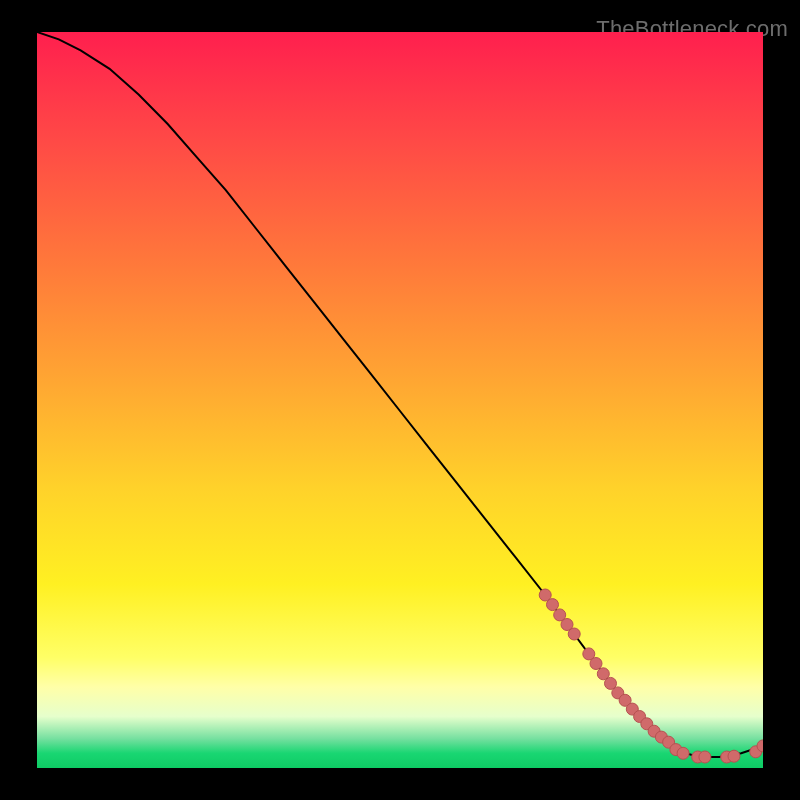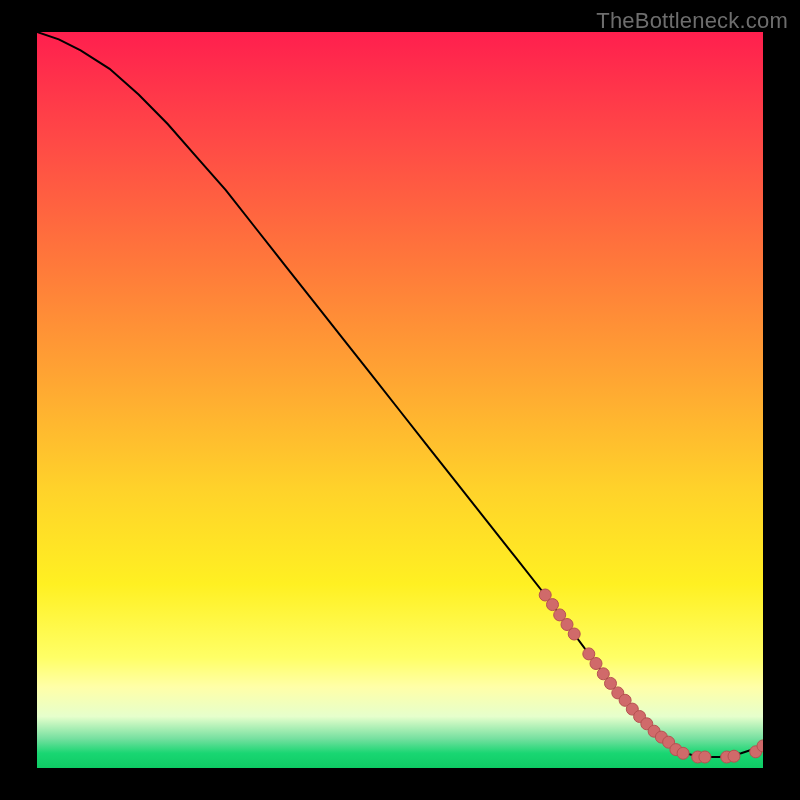--- a/index.html
+++ b/index.html
@@ -12,21 +12,21 @@
     font-family: Arial, Helvetica, sans-serif;
   }
   .frame {
     position: relative;
     width: 800px;
     height: 800px;
     background: #000;
   }
   .watermark {
     position: absolute;
-    top: 8px;
+    top: 16px;
     right: 12px;
     color: #808080;
     opacity: 0.85;
     font-size: 22px;
     letter-spacing: 0.2px;
     font-weight: 500;
   }
   .plot {
     position: absolute;
     left: 37px;

